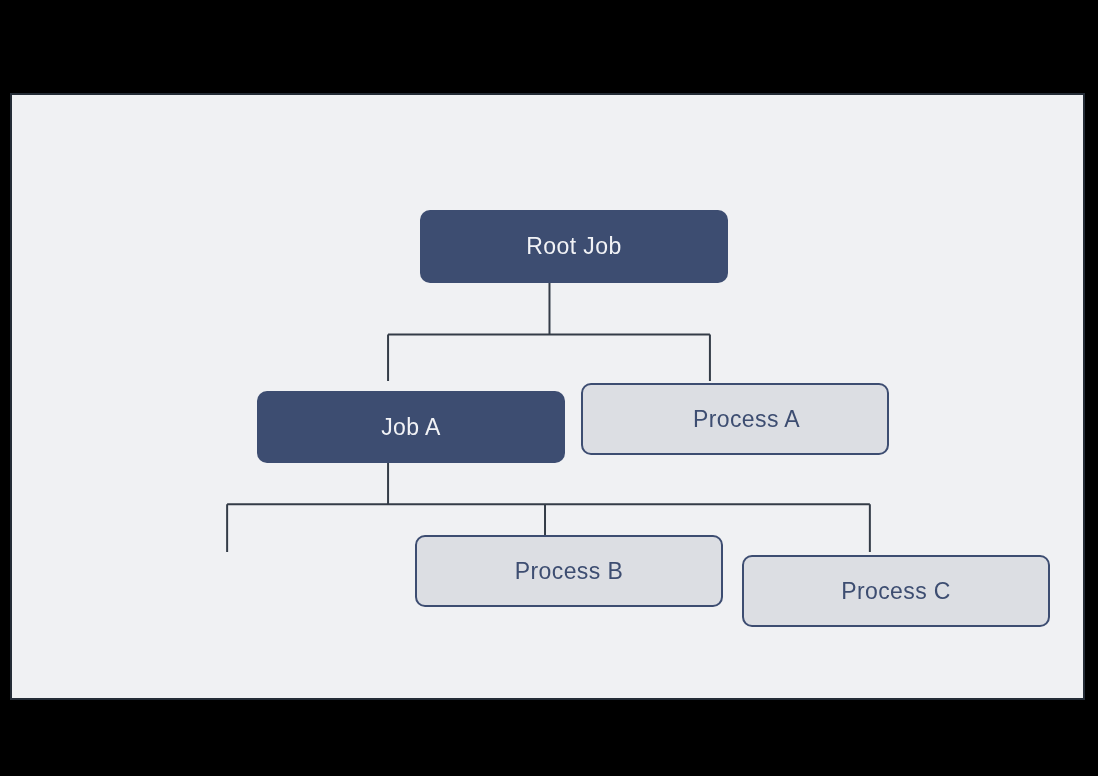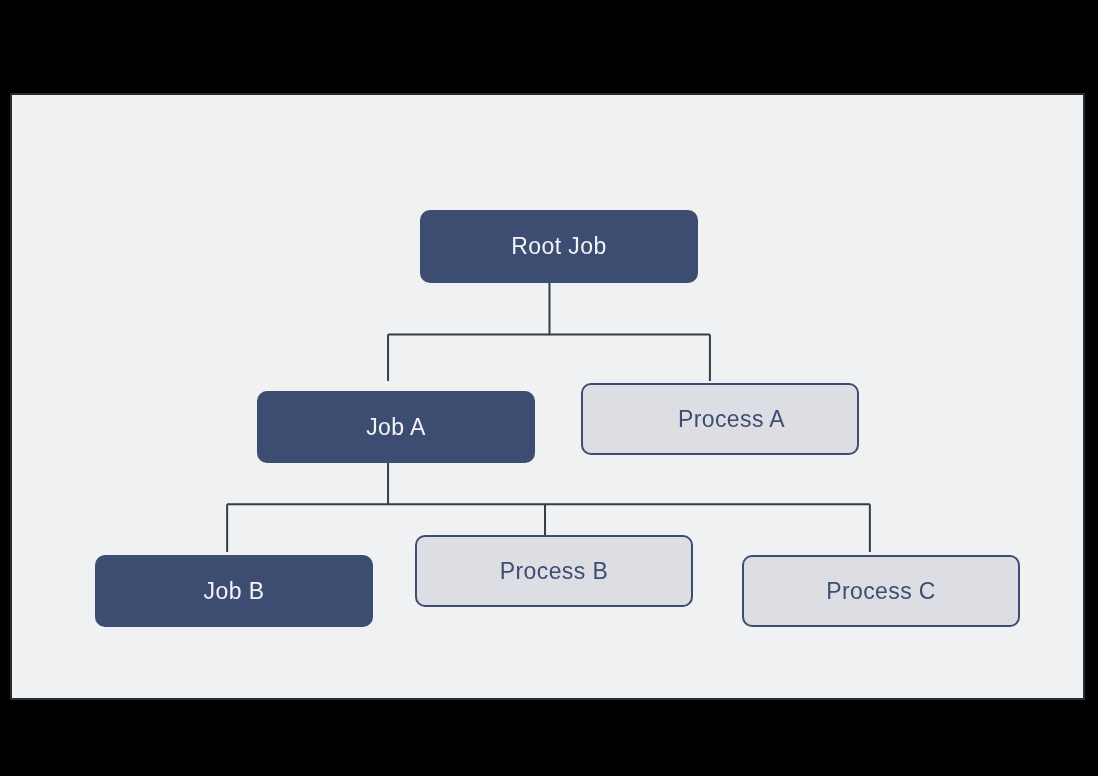--- a/index.html
+++ b/index.html
@@ -42,21 +42,21 @@
     top: 0;
     width: 100%;
     height: 100%;
     pointer-events: none;
   }
   .node {
     position: absolute;
     display: flex;
     align-items: center;
     justify-content: center;
-    width: 278px;
+    width: 308px;
     height: 72px;
     border-radius: 10px;
     font-size: 23px;
     font-weight: 500;
     letter-spacing: 0.4px;
   }
   .node.job {
     background: var(--job-fill);
     color: var(--job-text);
   }
@@ -90,23 +90,20 @@
     </div>
 
     <div class="node job node-job-a">
       <span>Job A</span>
     </div>
 
     <div class="node process node-process-a">
       <span>Process A</span>
     </div>
 
-    <div class="node job node-job-b">
-      <span>Job B</span>
-    </div>
 
     <div class="node process node-process-b">
       <span>Process B</span>
     </div>
 
     <div class="node process node-process-c">
       <span>Process C</span>
     </div>
 
   </div>

